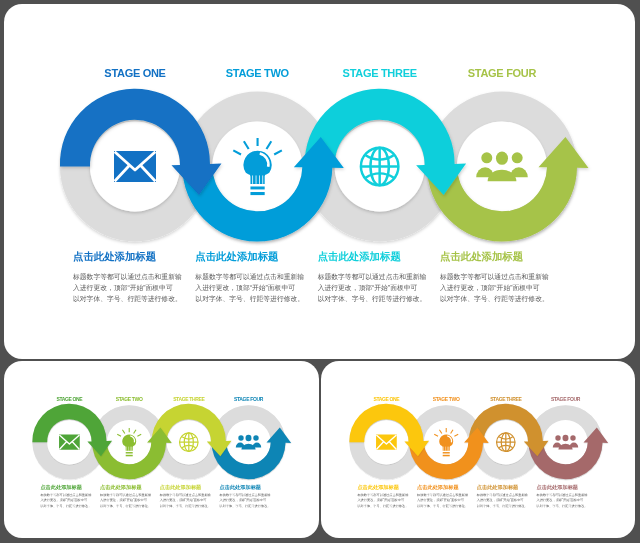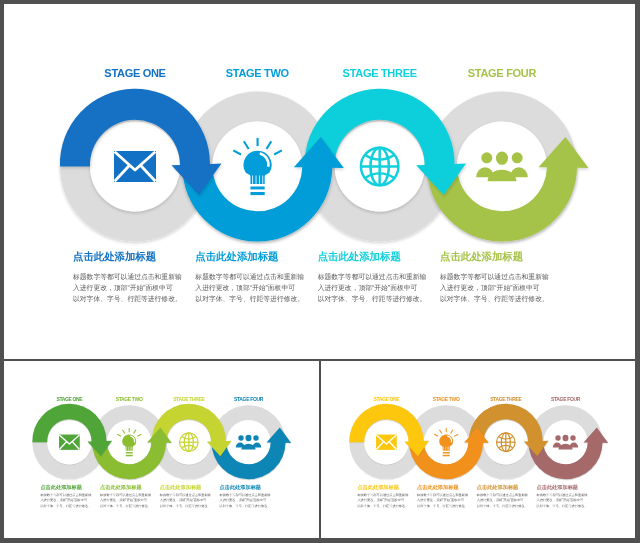--- a/index.html
+++ b/index.html
@@ -1,19 +1,19 @@
 <!DOCTYPE html>
 <html><head>
 <meta charset="utf-8">
 <title>Process Cycle Infographic</title>
 <style>
   html,body{margin:0;padding:0;background:#ffffff;}
   body{width:640px;height:543px;font-family:"Liberation Sans",sans-serif;overflow:hidden;}
   #frame{position:absolute;left:0;top:0;width:640px;height:543px;background:#505050;}
-  .pane{position:absolute;background:#ffffff;overflow:hidden;}
+  .pane{position:absolute;background:#ffffff;overflow:hidden;border-radius:18px;}
   #pane-main{left:4px;top:4px;width:631px;height:355px;}
   #pane-bl {left:4px;  top:361px;width:315px;height:177px;}
   #pane-br {left:321px;top:361px;width:314px;height:177px;}
   .pane svg{display:block;position:absolute;left:0;top:0;}
   .stage-label{font-weight:bold;text-anchor:middle;}
   .stage-title{font-weight:bold;}
   .body-text{fill:#5a5a5a;}
 </style>
 </head>
 <body>

